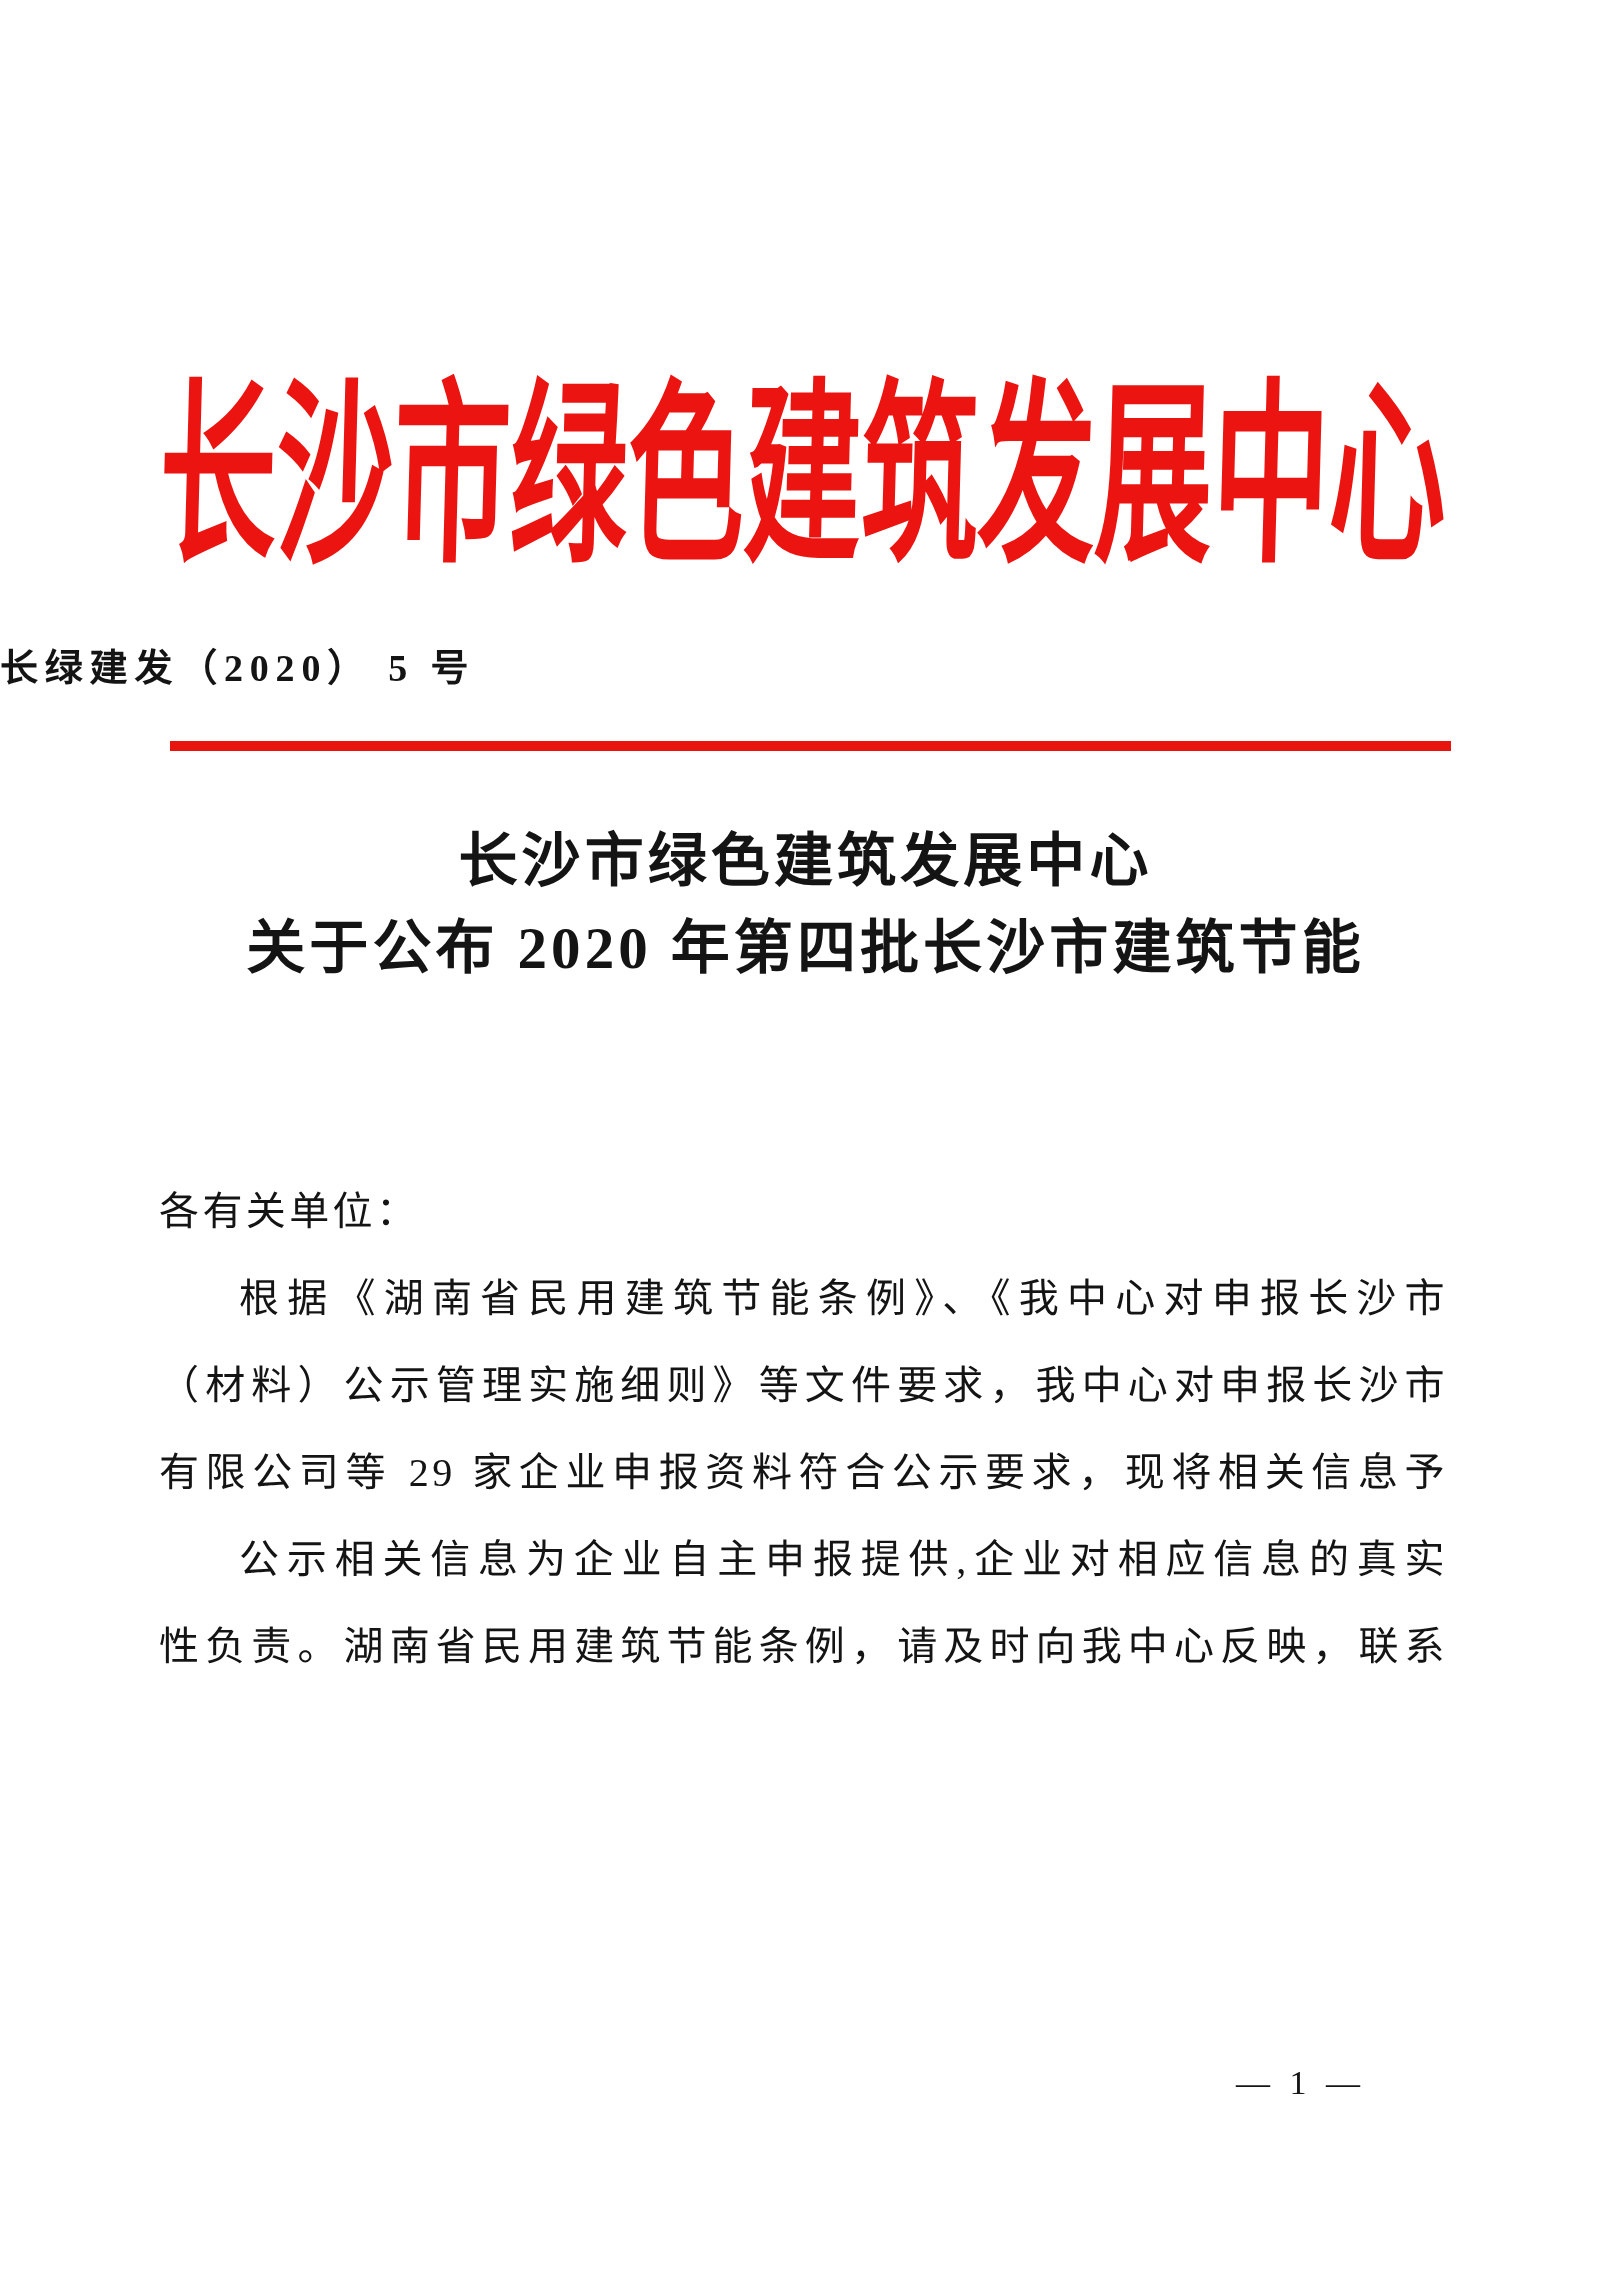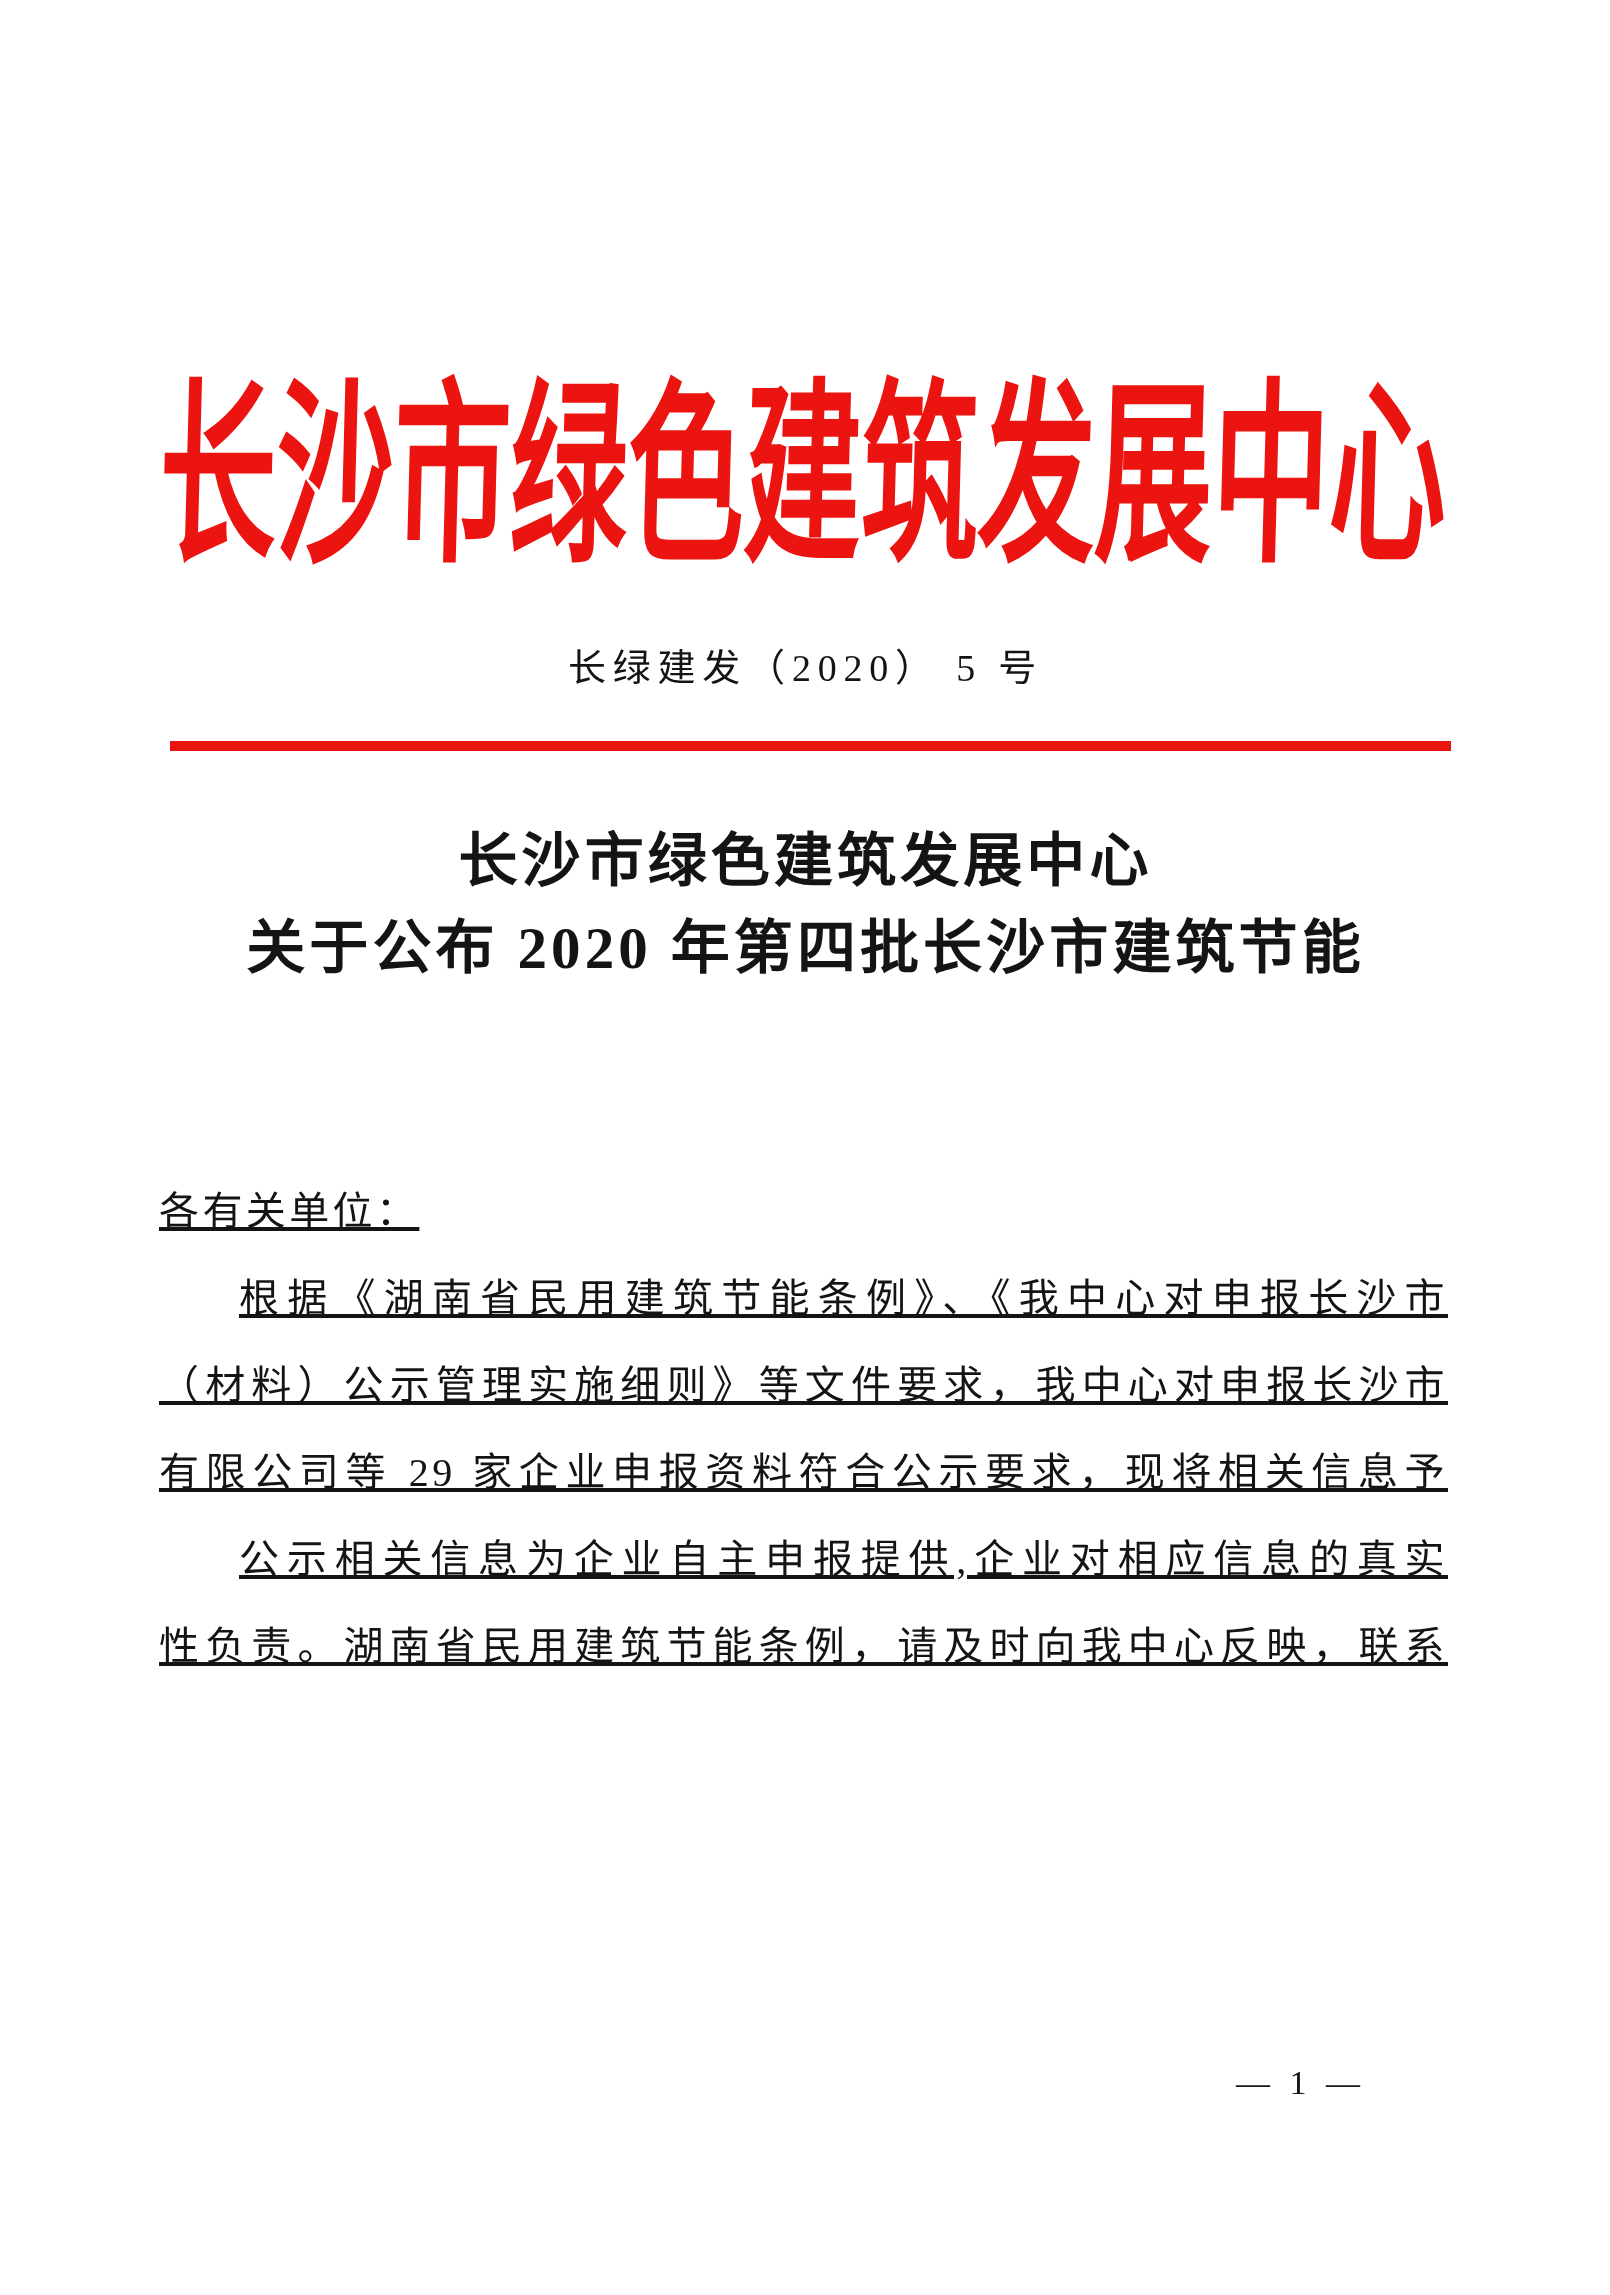--- a/index.html
+++ b/index.html
@@ -35,26 +35,25 @@
     transform: scaleY(1.68) skewX(-2.5deg);
     transform-origin: top center;
   }
 
   
   .doc-number {
     position: absolute;
     top: 644px;
     left: 0;
     width: 100%;
-    text-align: center;
     font-size: 38px;
     letter-spacing: 6.8px;
     line-height: 49px;
     white-space: nowrap;
-    font-weight: 400;
+    font-weight: 700;
   }
 
   
   .red-rule {
     position: absolute;
     top: 741px;
     left: 170px;
     width: 1281px;
     height: 10.2px;
     background: var(--rule-red, #e8150e);
@@ -79,21 +78,20 @@
     position: absolute;
     top: 1168px;
     left: 159px;
     width: 1289px;
     font-size: 40px;
     line-height: 87px;
     letter-spacing: 3.4px;
   }
   .doc-body .line {
     white-space: nowrap;
-    text-decoration: underline;
   }
   .doc-body .line.fill {
     white-space: normal;
     text-align: justify;
     text-align-last: justify;
     text-justify: inter-character;
   }
   .doc-body .line.indent {
     text-indent: 2em;
   }

